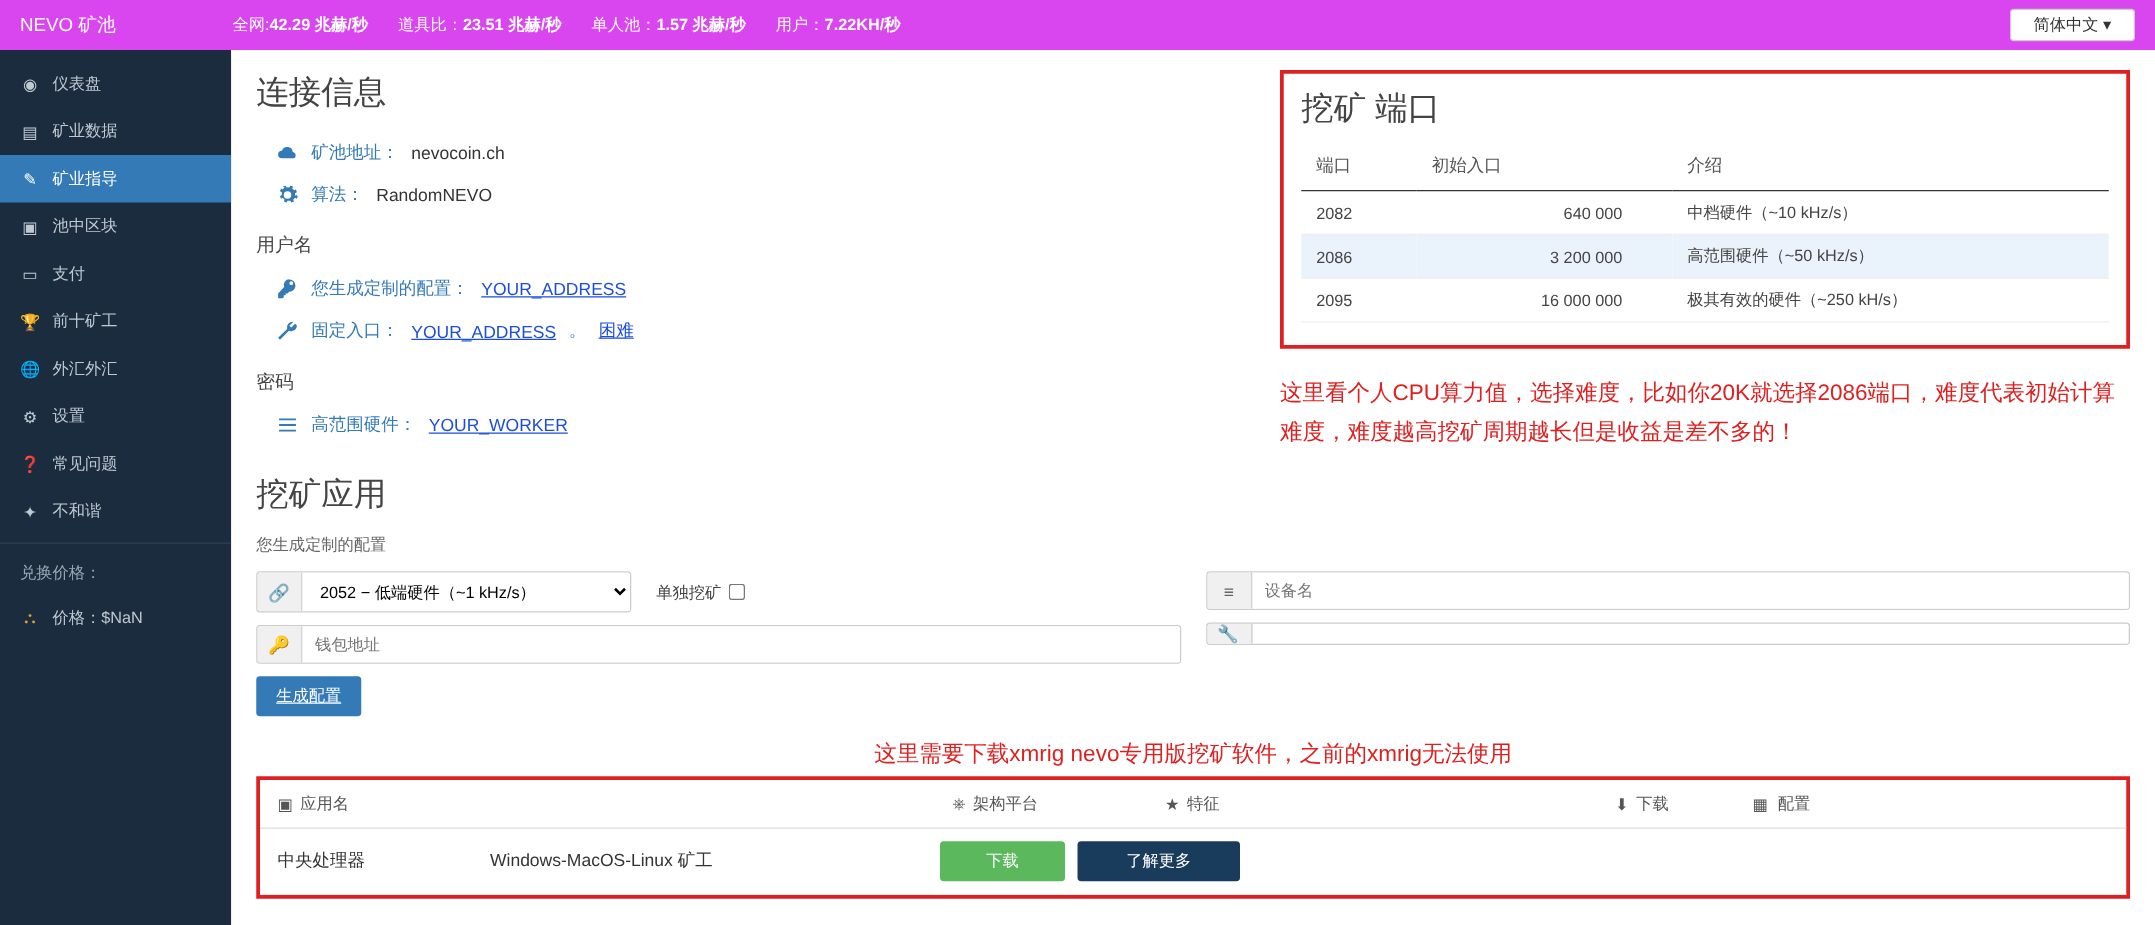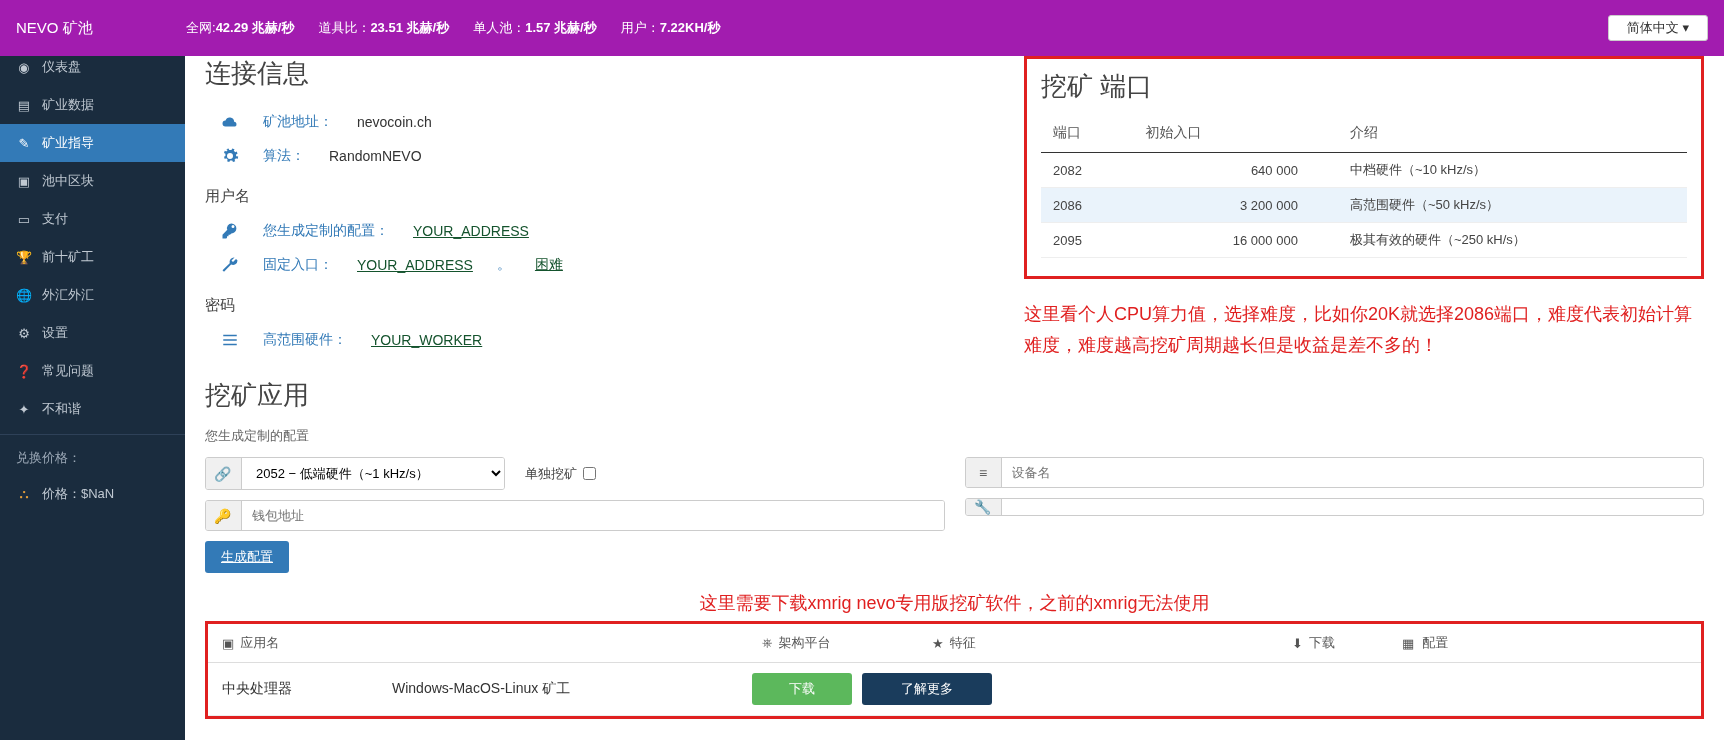--- a/index.html
+++ b/index.html
@@ -1,38 +1,38 @@
 <!DOCTYPE html>
 <html><head>
 <meta charset="utf-8">
 <style>
 * { margin: 0; padding: 0; box-sizing: border-box; }
 body { font-family: -apple-system, BlinkMacSystemFont, "Segoe UI", Arial, sans-serif; background: #f5f5f5; font-size: 14px; color: #333; }
 .app { display: flex; min-height: 100vh; }
-.topbar { position: fixed; top: 0; left: 0; right: 0; height: 56px; background: #a21caf; color: #fff; display: flex; align-items: center; padding: 0 16px; z-index: 100; }
+.topbar { position: fixed; top: 0; left: 0; right: 0; height: 40px; background: #d946ef; color: #fff; display: flex; align-items: center; padding: 0 16px; z-index: 100; }
 .topbar .brand { width: 170px; font-size: 15px; font-weight: 500; }
 .topbar .stats { display: flex; gap: 24px; flex: 1; }
 .topbar .stat { font-size: 13px; }
 .topbar .stat b { font-weight: 700; }
 .topbar .lang { background: #fff; color: #333; padding: 3px 18px; border-radius: 3px; font-size: 13px; border: 1px solid #ccc; }
 .sidebar { width: 185px; background: #1a2c3e; color: #c0c9d2; padding-top: 48px; flex-shrink: 0; }
 .sidebar .nav-item { display: flex; align-items: center; gap: 10px; padding: 10px 16px; cursor: pointer; font-size: 13px; }
 .sidebar .nav-item.active { background: #337ab7; color: #fff; }
 .sidebar .nav-item .ico { width: 16px; text-align: center; }
 .sidebar hr { border: none; border-top: 1px solid #2e4158; margin: 6px 0; }
 .sidebar .nav-group { padding: 8px 16px; font-size: 13px; color: #9aa7b5; }
 .main { flex: 1; padding: 56px 20px 20px; background: #fff; }
 .row { display: flex; gap: 20px; }
 .col-left { flex: 1; min-width: 0; }
 .col-right { width: 680px; flex-shrink: 0; }
 h2.section-title { font-size: 26px; font-weight: 400; color: #444; margin-bottom: 14px; }
-.info-line { display: flex; align-items: center; gap: 24px; padding: 8px 0 8px 16px; color: #337ab7; font-size: 14px; }
+.info-line { display: flex; align-items: center; gap: 10px; padding: 8px 0 8px 16px; color: #337ab7; font-size: 14px; }
 .info-line .label { color: #337ab7; }
 .info-line .val { color: #333; }
-.info-line a { color: #14532d; text-decoration: underline; }
+.info-line a { color: #1d4ed8; text-decoration: underline; }
 .subhead { font-size: 15px; color: #444; margin: 14px 0 8px; }
 .ports-box { border: 3px solid #e02020; padding: 10px 14px 18px; }
 .ports-box h2 { font-size: 26px; font-weight: 400; color: #444; margin-bottom: 10px; }
 table.ports { width: 100%; border-collapse: collapse; }
 table.ports th { text-align: left; padding: 10px 12px; font-weight: 400; color: #555; border-bottom: 1px solid #333; font-size: 14px; }
 table.ports td { padding: 8px 12px; border-bottom: 1px solid #eee; font-size: 13px; color: #444; }
 table.ports tr.odd td { background: #eaf3fb; }
 .col-diff { text-align: right; padding-right: 40px !important; }
 .annotation { color: #e02020; font-size: 18px; line-height: 1.7; margin-top: 20px; font-weight: 500; }
 .config-panel { margin-top: 10px; }

